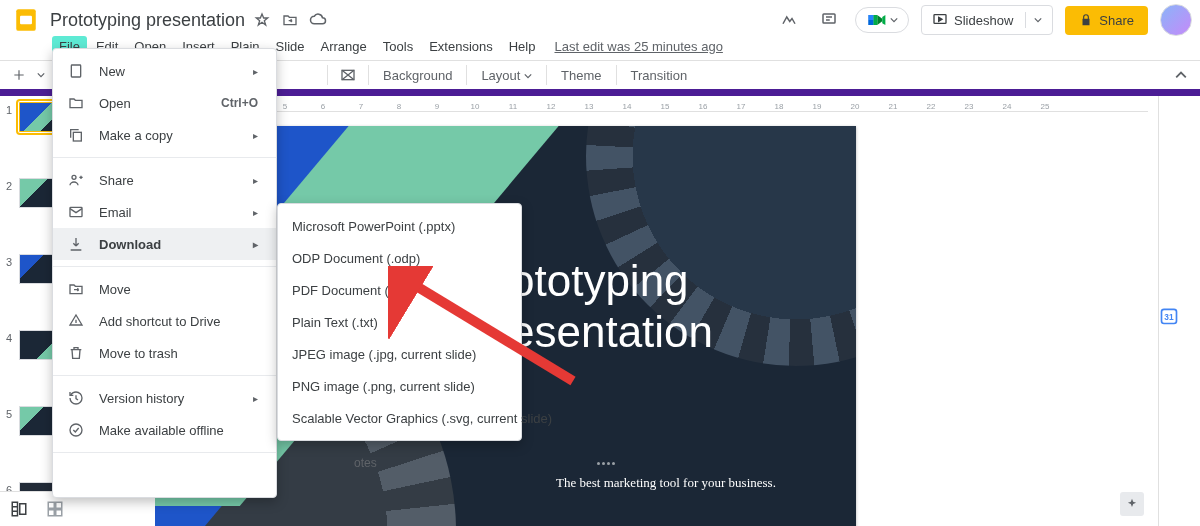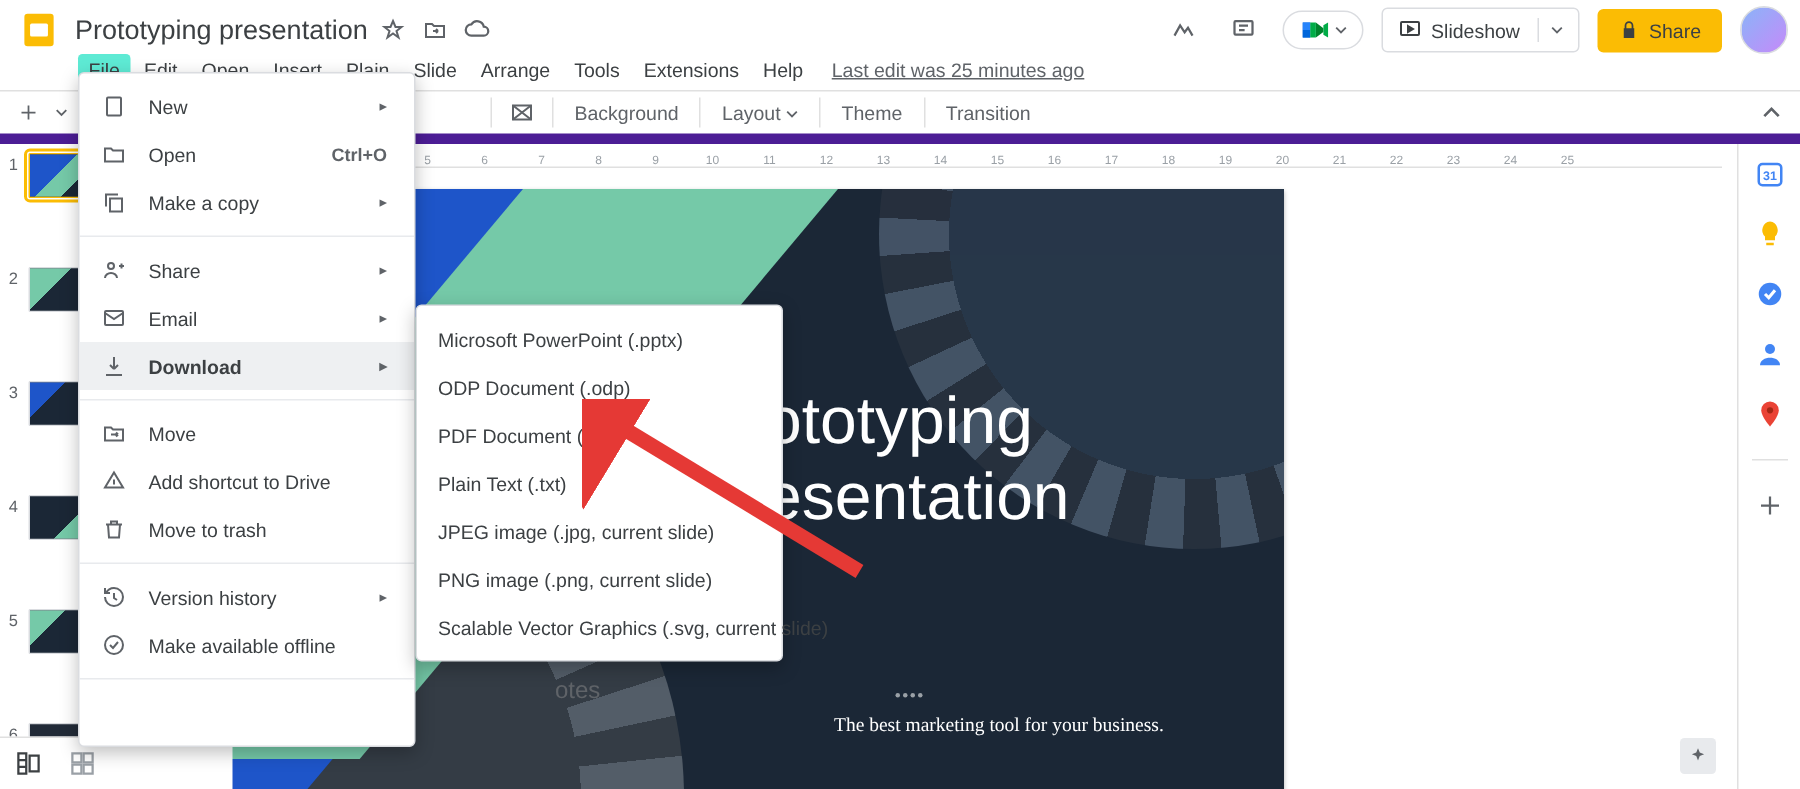--- a/index.html
+++ b/index.html
@@ -53,26 +53,26 @@
      opacity:.85;}
   .gear2{ position:absolute; left:-200px; bottom:-260px; width:520px; height:520px; border-radius:50%;
      background:
        radial-gradient(circle at center,#3a4653 0 52%,transparent 52%),
        repeating-conic-gradient(#606f80 0deg 6deg,#3a4653 6deg 12deg);
      filter:grayscale(30%) brightness(.9); opacity:.9;}
   .diag-blue{ position:absolute; left:-120px; top:-40px; width:340px; height:520px; background:#1e55c9; transform:skewX(-40deg);}
   .diag-teal{ position:absolute; left:70px; top:-40px; width:210px; height:420px; background:#75c9a8; transform:skewX(-40deg);}
   .slide-title{ position:absolute; left:330px; top:130px; color:#fff; font-size:44px; font-weight:500; line-height:1.15; font-family:"Google Sans",Arial,sans-serif;}
   .slide-sub{ position:absolute; left:420px; bottom:40px; color:#fff; font-size:13px; font-family:Georgia,serif;}
-  .notes-tab{ position:absolute; left:304px; bottom:56px; font-size:16px; color:#5f6368;}
+  .notes-tab{ position:absolute; left:288px; bottom:56px; font-size:12px; color:#5f6368;}
   .drag-handle{ position:absolute; left:50%; bottom:60px; transform:translateX(-50%); width:30px; height:4px; display:flex; gap:2px;}
   .drag-handle i{ width:3px;height:3px;background:#9aa0a6;border-radius:50%;}
   .explore-btn{ position:absolute; right:14px; bottom:10px; width:24px;height:24px;background:#e8eaed;border-radius:3px; display:flex;align-items:center;justify-content:center;color:#5f6368; cursor:pointer;}
   
-  .sidepanel{ width:42px; border-left:1px solid #e0e0e0; display:flex; flex-direction:column; align-items:center; padding-top:10px; gap:20px;}
+  .sidepanel{ width:42px; border-left:1px solid #e0e0e0; display:flex; flex-direction:row; align-items:center; padding-top:10px; gap:20px;}
   .sp-ico{ width:20px;height:20px; cursor:pointer; display:flex; align-items:center; justify-content:center;}
   
   .dropdown{ position:absolute; background:#fff; border:1px solid #dadce0; border-radius:4px; box-shadow:0 4px 12px rgba(0,0,0,.25); padding:6px 0; font-size:13px; color:#3c4043; z-index:50;}
   .dd-row{ display:flex; align-items:center; height:32px; padding:0 18px 0 14px; gap:14px; cursor:pointer; white-space:nowrap; position:relative;}
   .dd-row.hl{ background:#eef0f2;font-weight:bold;}
   .dd-row .lico{ width:18px; height:18px; color:#5f6368; display:flex; align-items:center; justify-content:center; flex-shrink:0;}
   .dd-row .rinfo{ margin-left:auto; color:#5f6368; font-size:12px;font-weight:bold;}
   .dd-row .sub-arrow{ margin-left:auto; color:#5f6368; font-size:10px;}
   .dd-sep{ height:1px; background:#e8eaed; margin:6px 0;}
   .file-menu{ left:52px; top:48px; width:225px;}

